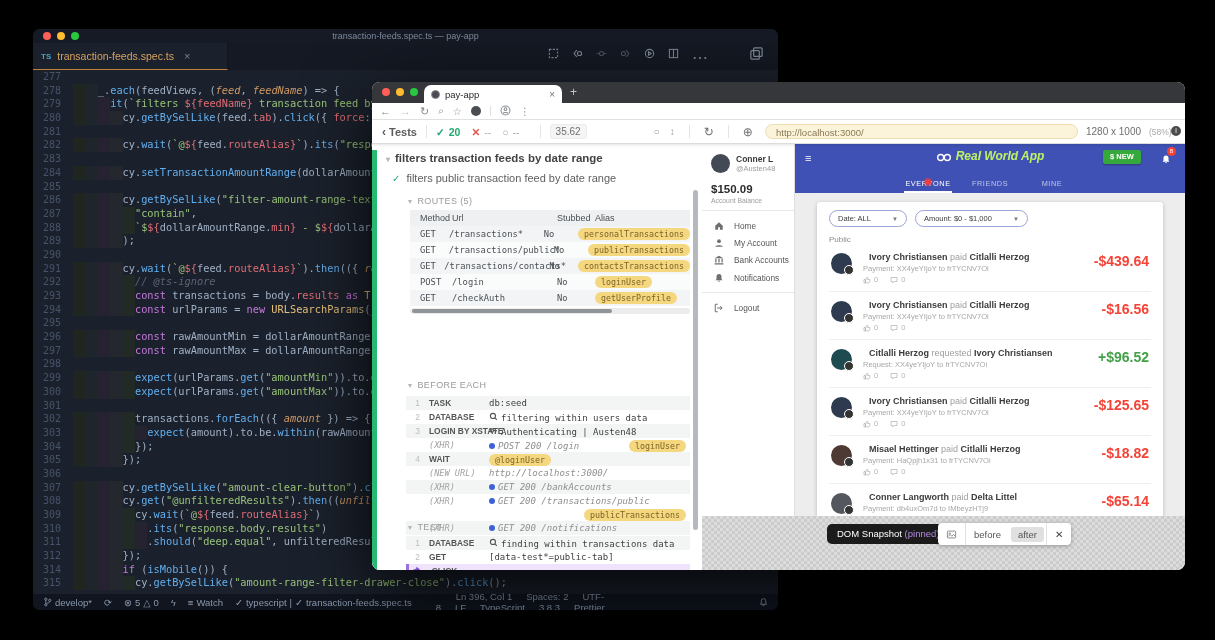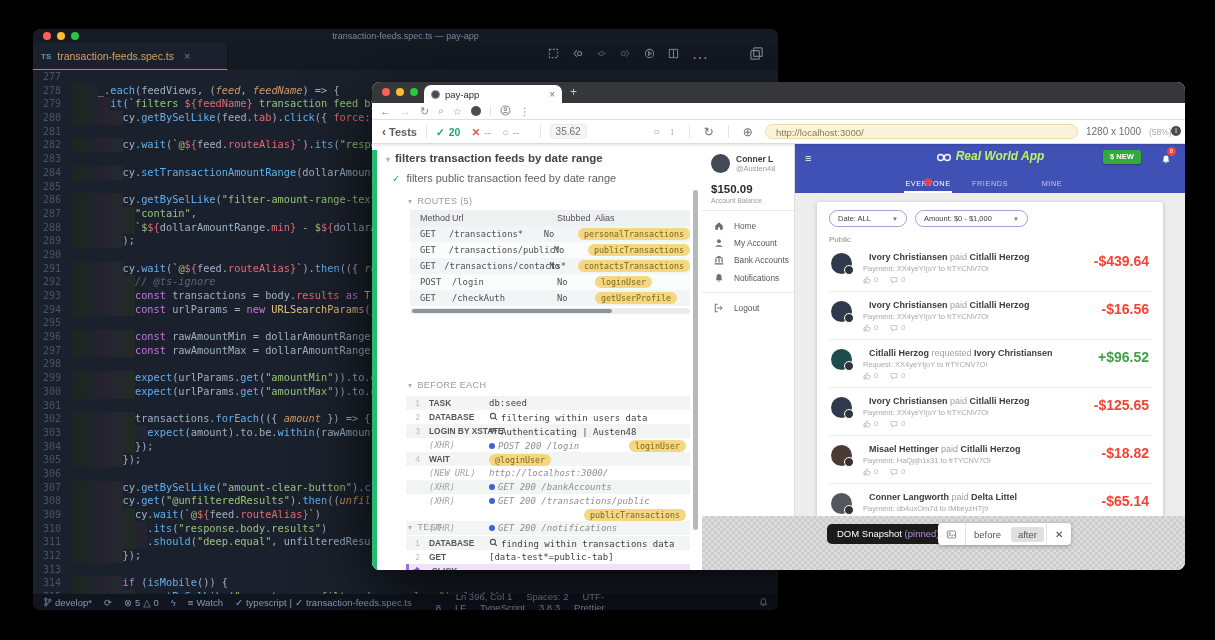--- a/index.html
+++ b/index.html
@@ -253,21 +253,20 @@
         <div class="cl"><span class="ln">303</span><span class="ct"><span class="ib" style="background: rgb(32, 38, 31);"></span><span class="ib" style="background: rgb(30, 38, 43);"></span><span class="ib" style="background: rgb(38, 34, 49);"></span><span class="ib" style="background: rgb(36, 39, 46);"></span><span class="ib" style="background: rgb(34, 42, 38);"></span><span class="ib" style="background: rgb(37, 35, 48);"></span><span class="tok-b">expect</span><span class="tok-w">(amount).to.be.</span><span class="tok-b">within</span><span class="tok-w">(rawAmountMin,</span></span></div>
         <div class="cl"><span class="ln">304</span><span class="ct"><span class="ib" style="background: rgb(32, 38, 31);"></span><span class="ib" style="background: rgb(30, 38, 43);"></span><span class="ib" style="background: rgb(38, 34, 49);"></span><span class="ib" style="background: rgb(36, 39, 46);"></span><span class="ib" style="background: rgb(34, 42, 38);"></span><span class="tok-w">});</span></span></div>
         <div class="cl"><span class="ln">305</span><span class="ct"><span class="ib" style="background: rgb(32, 38, 31);"></span><span class="ib" style="background: rgb(30, 38, 43);"></span><span class="ib" style="background: rgb(38, 34, 49);"></span><span class="ib" style="background: rgb(36, 39, 46);"></span><span class="tok-w">});</span></span></div>
         <div class="cl"><span class="ln">306</span><span class="ct"></span></div>
         <div class="cl"><span class="ln">307</span><span class="ct"><span class="ib" style="background: rgb(32, 38, 31);"></span><span class="ib" style="background: rgb(30, 38, 43);"></span><span class="ib" style="background: rgb(38, 34, 49);"></span><span class="ib" style="background: rgb(36, 39, 46);"></span><span class="tok-w">cy.</span><span class="tok-b">getBySelLike</span><span class="tok-w">(</span><span class="tok-g">"amount-clear-button"</span><span class="tok-w">).</span><span class="tok-b">click</span><span class="tok-w">();</span></span></div>
         <div class="cl"><span class="ln">308</span><span class="ct"><span class="ib" style="background: rgb(32, 38, 31);"></span><span class="ib" style="background: rgb(30, 38, 43);"></span><span class="ib" style="background: rgb(38, 34, 49);"></span><span class="ib" style="background: rgb(36, 39, 46);"></span><span class="tok-w">cy.</span><span class="tok-b">get</span><span class="tok-w">(</span><span class="tok-g">"@unfilteredResults"</span><span class="tok-w">).</span><span class="tok-b">then</span><span class="tok-w">((</span><span class="tok-o">unfilteredResults</span><span class="tok-w">) =&gt; {</span></span></div>
         <div class="cl"><span class="ln">309</span><span class="ct"><span class="ib" style="background: rgb(32, 38, 31);"></span><span class="ib" style="background: rgb(30, 38, 43);"></span><span class="ib" style="background: rgb(38, 34, 49);"></span><span class="ib" style="background: rgb(36, 39, 46);"></span><span class="ib" style="background: rgb(34, 42, 38);"></span><span class="tok-w">cy.</span><span class="tok-b">wait</span><span class="tok-w">(</span><span class="tok-g">`@</span><span class="tok-r">${</span><span class="tok-w">feed.</span><span class="tok-r">routeAlias</span><span class="tok-r">}</span><span class="tok-g">`</span><span class="tok-w">)</span></span></div>
         <div class="cl"><span class="ln">310</span><span class="ct"><span class="ib" style="background: rgb(32, 38, 31);"></span><span class="ib" style="background: rgb(30, 38, 43);"></span><span class="ib" style="background: rgb(38, 34, 49);"></span><span class="ib" style="background: rgb(36, 39, 46);"></span><span class="ib" style="background: rgb(34, 42, 38);"></span><span class="ib" style="background: rgb(37, 35, 48);"></span><span class="tok-w">.</span><span class="tok-b">its</span><span class="tok-w">(</span><span class="tok-g">"response.body.results"</span><span class="tok-w">)</span></span></div>
         <div class="cl"><span class="ln">311</span><span class="ct"><span class="ib" style="background: rgb(32, 38, 31);"></span><span class="ib" style="background: rgb(30, 38, 43);"></span><span class="ib" style="background: rgb(38, 34, 49);"></span><span class="ib" style="background: rgb(36, 39, 46);"></span><span class="ib" style="background: rgb(34, 42, 38);"></span><span class="ib" style="background: rgb(37, 35, 48);"></span><span class="tok-w">.</span><span class="tok-b">should</span><span class="tok-w">(</span><span class="tok-g">"deep.equal"</span><span class="tok-w">, unfilteredResults);</span></span></div>
         <div class="cl"><span class="ln">312</span><span class="ct"><span class="ib" style="background: rgb(32, 38, 31);"></span><span class="ib" style="background: rgb(30, 38, 43);"></span><span class="ib" style="background: rgb(38, 34, 49);"></span><span class="ib" style="background: rgb(36, 39, 46);"></span><span class="tok-w">});</span></span></div>
-        <div class="cl"><span class="ln">313</span><span class="ct"></span></div>
         <div class="cl"><span class="ln">314</span><span class="ct"><span class="ib" style="background: rgb(32, 38, 31);"></span><span class="ib" style="background: rgb(30, 38, 43);"></span><span class="ib" style="background: rgb(38, 34, 49);"></span><span class="ib" style="background: rgb(36, 39, 46);"></span><span class="tok-p">if</span><span class="tok-w"> (</span><span class="tok-b">isMobile</span><span class="tok-w">()) {</span></span></div>
         <div class="cl"><span class="ln">315</span><span class="ct"><span class="ib" style="background: rgb(32, 38, 31);"></span><span class="ib" style="background: rgb(30, 38, 43);"></span><span class="ib" style="background: rgb(38, 34, 49);"></span><span class="ib" style="background: rgb(36, 39, 46);"></span><span class="ib" style="background: rgb(34, 42, 38);"></span><span class="tok-w">cy.</span><span class="tok-b">getBySelLike</span><span class="tok-w">(</span><span class="tok-g">"amount-range-filter-drawer-close"</span><span class="tok-w">).</span><span class="tok-b">click</span><span class="tok-w">();</span></span></div>
       </div>
   </div>
   <div class="vs-status">
     <span class="sb-item">
       <svg width="9" height="10" viewBox="0 0 16 16" fill="none" stroke="currentColor" stroke-width="1.5">
           <circle cx="5" cy="3" r="2"></circle>
           <circle cx="5" cy="13" r="2"></circle>
           <circle cx="12" cy="5" r="2"></circle>

